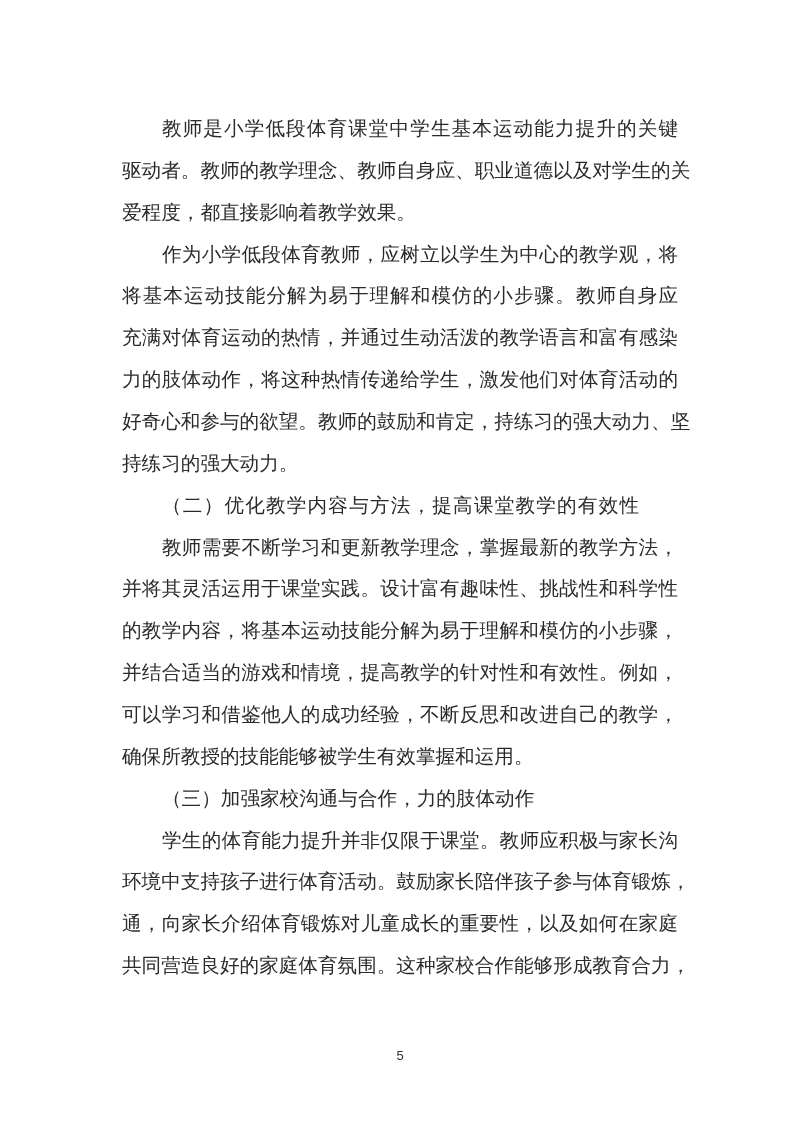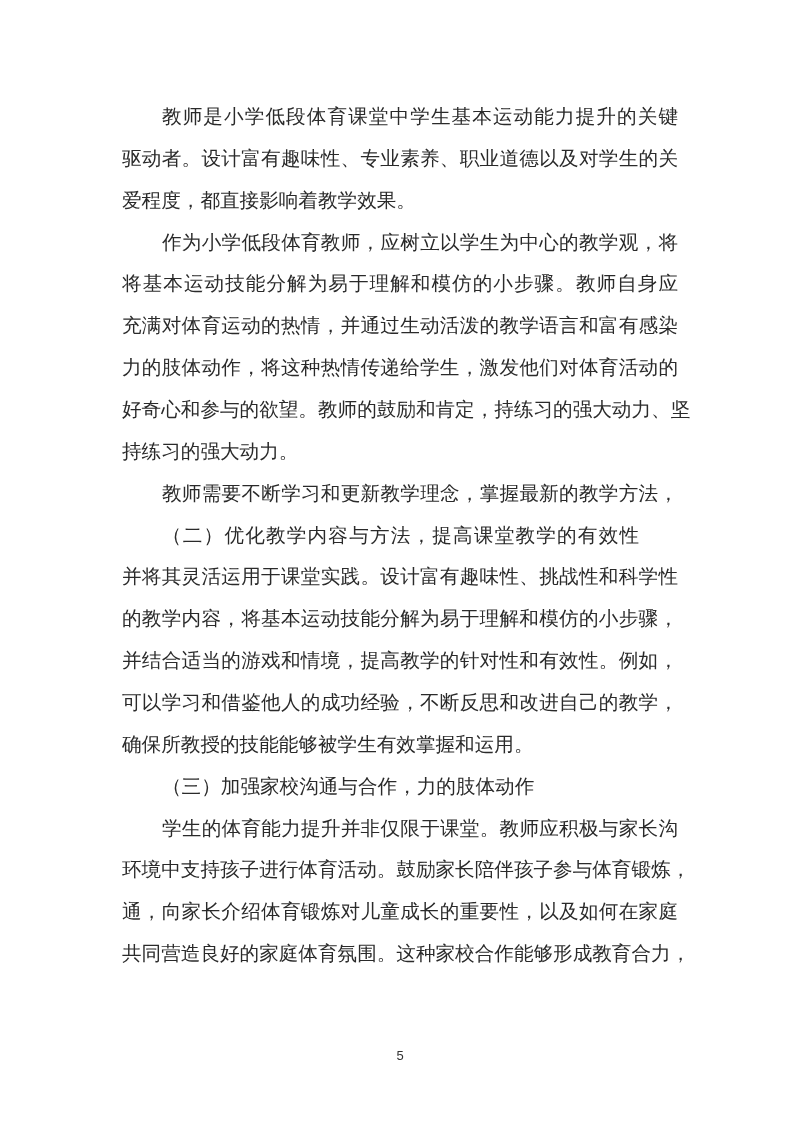--- a/index.html
+++ b/index.html
@@ -7,21 +7,21 @@
       width: 800px;
       height: 1131px;
       position: relative;
       overflow: hidden;
       font-family: "DejaVu Serif", "Liberation Serif", serif;
       color: #2a2a2a;
     }
     .page {
       position: absolute;
       left: 122px;
-      top: 96px;
+      top: 108px;
       width: 556px;
     }
     .line {
       height: 41.86px;
       line-height: 41.86px;
       font-size: 19.6px;
       white-space: nowrap;
       text-align: justify;
       text-align-last: justify;
       overflow: visible;
@@ -47,34 +47,34 @@
       font-size: 13px;
       color: #333333;
     }
   </style>
 </head>
 <body>
 
 <div class="page">
 
   <div class="line indent">教师是小学低段体育课堂中学生基本运动能力提升的关键</div>
-  <div class="line">驱动者。设计富有趣味性、专业素养、职业道德以及对学生的关</div>
+  <div class="line">驱动者。教师的教学理念、教师自身应、职业道德以及对学生的关</div>
   <div class="line last">爱程度，都直接影响着教学效果。</div>
 
 
   <div class="line indent">作为小学低段体育教师，应树立以学生为中心的教学观，将</div>
   <div class="line">将基本运动技能分解为易于理解和模仿的小步骤。教师自身应</div>
   <div class="line">充满对体育运动的热情，并通过生动活泼的教学语言和富有感染</div>
   <div class="line">力的肢体动作，将这种热情传递给学生，激发他们对体育活动的</div>
   <div class="line">好奇心和参与的欲望。教师的鼓励和肯定，持练习的强大动力、坚</div>
   <div class="line last">持练习的强大动力。</div>
 
+  <div class="line heading h2">（二）优化教学内容与方法，提高课堂教学的有效性</div>
+
   <div class="line indent">教师需要不断学习和更新教学理念，掌握最新的教学方法，</div>
-
-  <div class="line heading h2">（二）优化教学内容与方法，提高课堂教学的有效性</div>
   <div class="line">并将其灵活运用于课堂实践。设计富有趣味性、挑战性和科学性</div>
   <div class="line">的教学内容，将基本运动技能分解为易于理解和模仿的小步骤，</div>
   <div class="line">并结合适当的游戏和情境，提高教学的针对性和有效性。例如，</div>
   <div class="line">可以学习和借鉴他人的成功经验，不断反思和改进自己的教学，</div>
   <div class="line last">确保所教授的技能能够被学生有效掌握和运用。</div>
 
   <div class="line heading">（三）加强家校沟通与合作，力的肢体动作</div>
 
   <div class="line indent">学生的体育能力提升并非仅限于课堂。教师应积极与家长沟</div>
   <div class="line">环境中支持孩子进行体育活动。鼓励家长陪伴孩子参与体育锻炼，</div>

